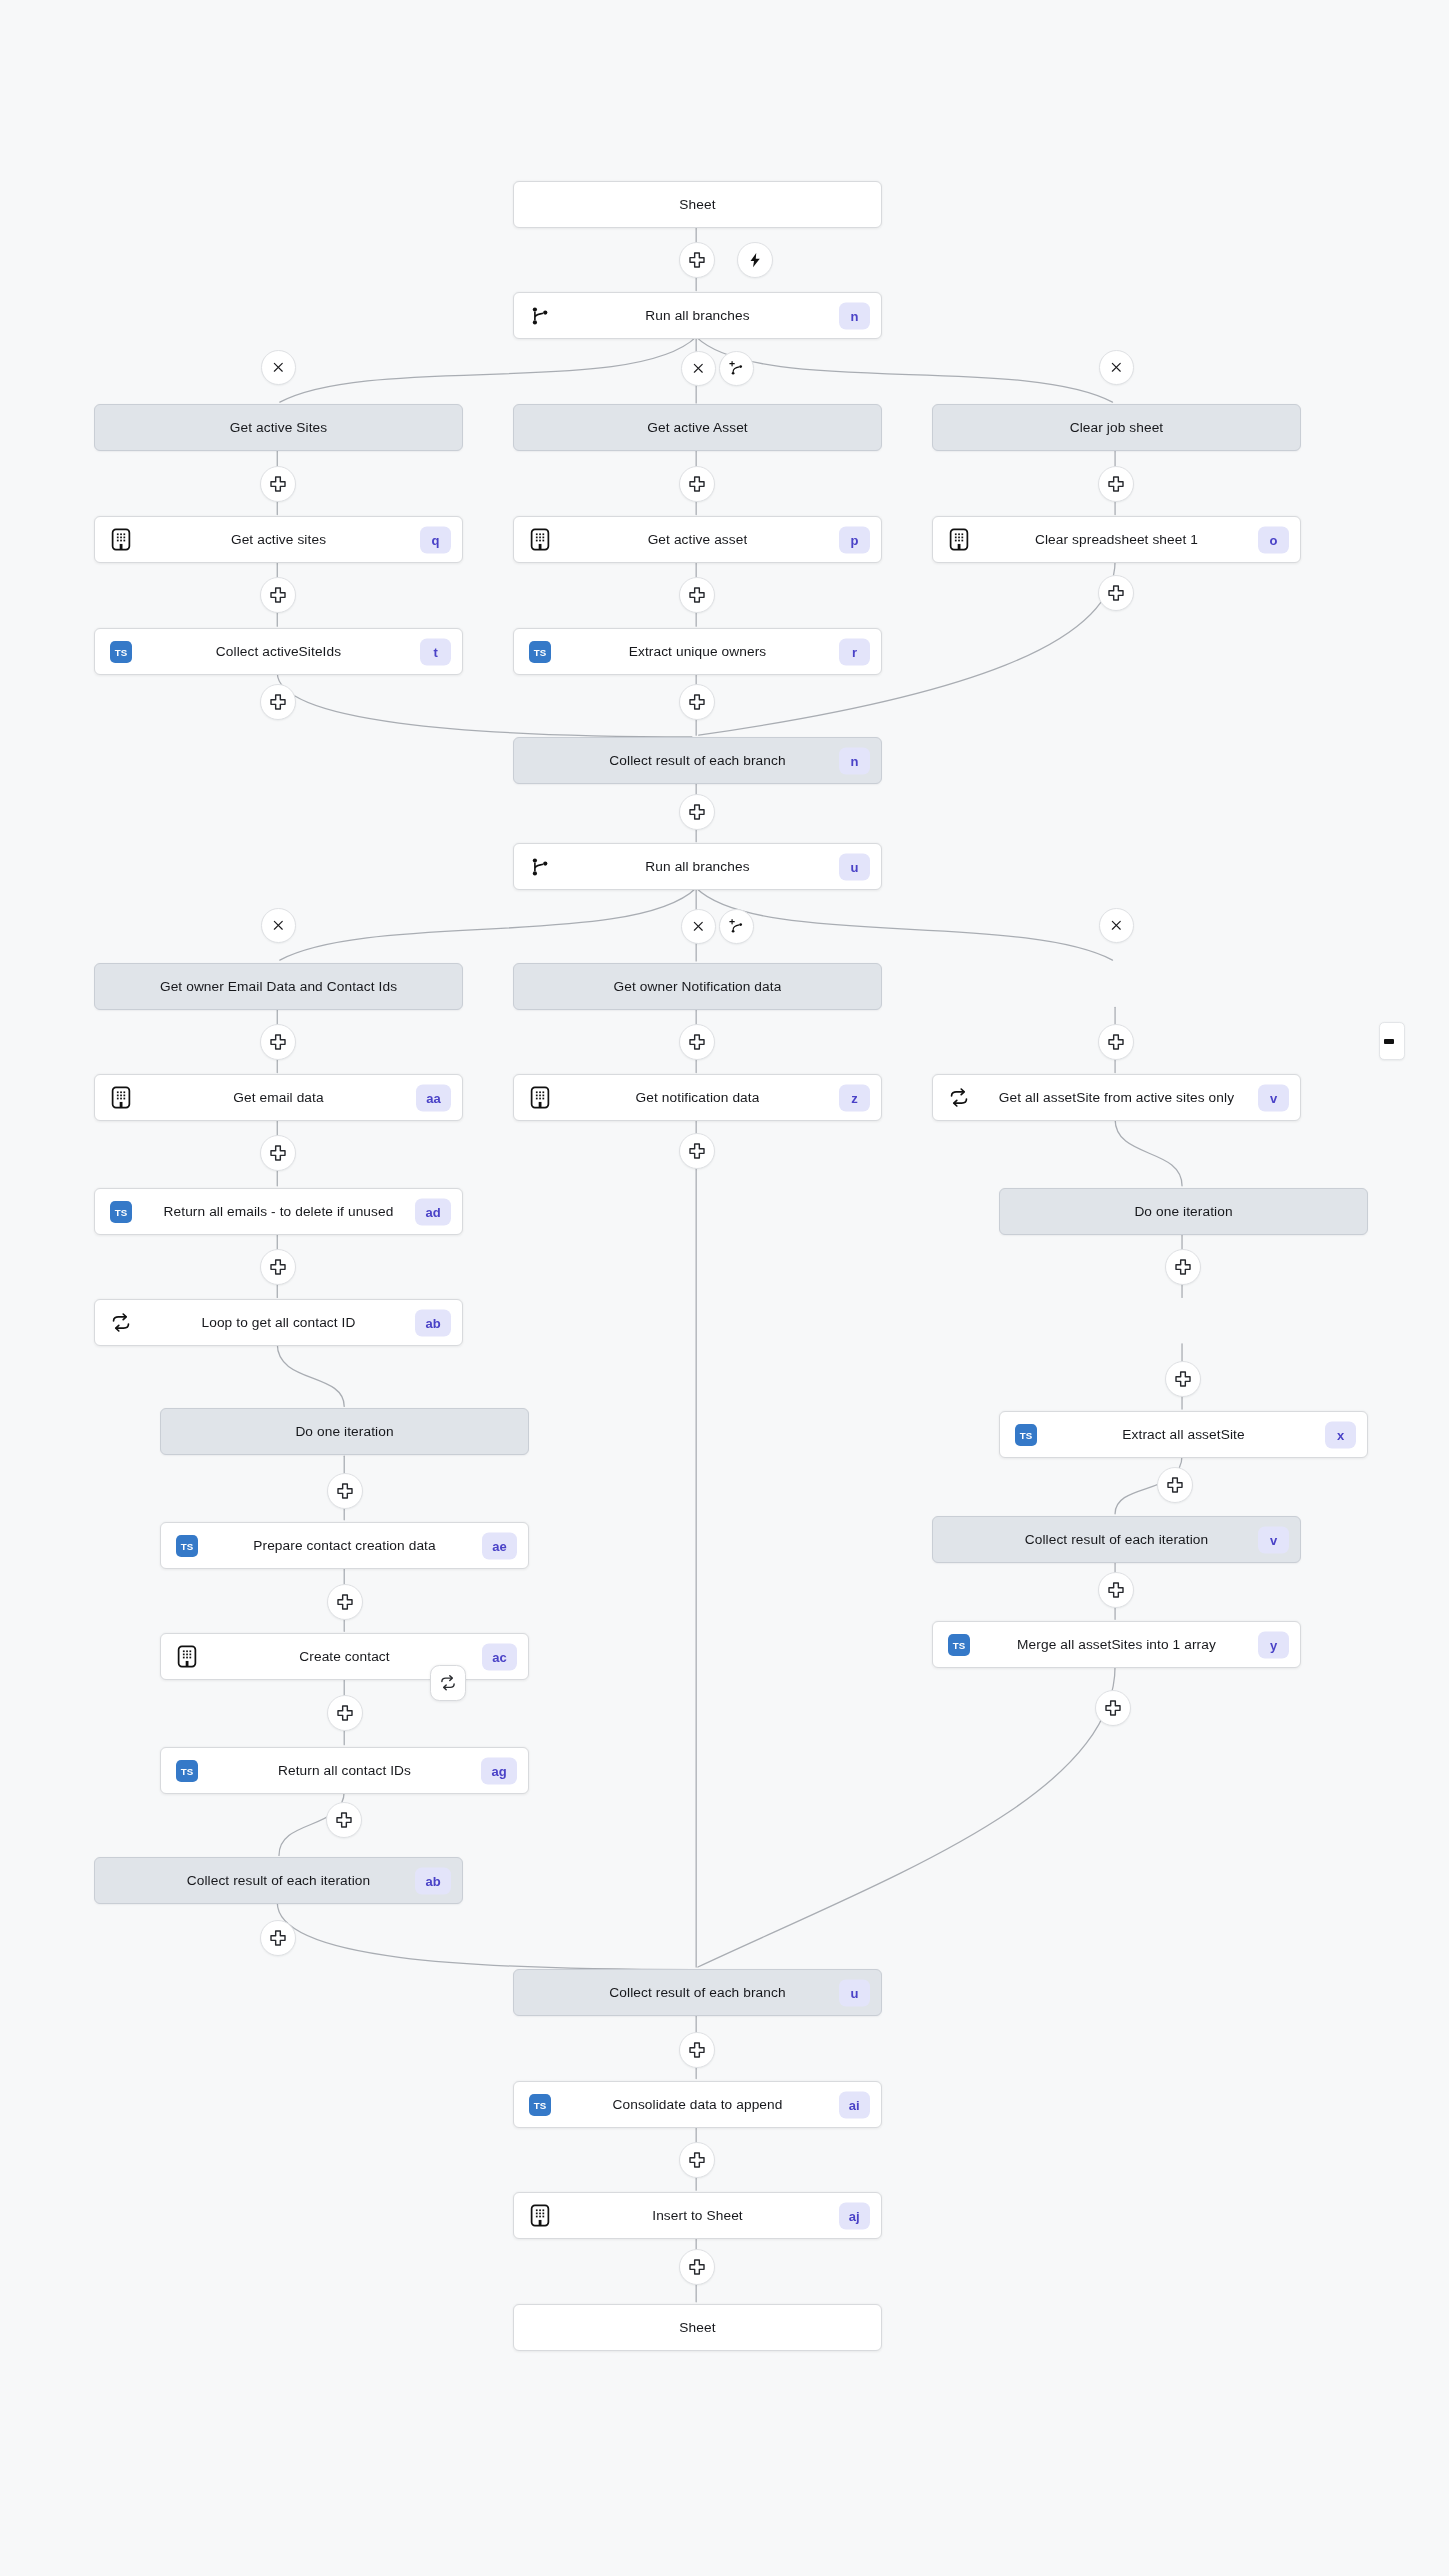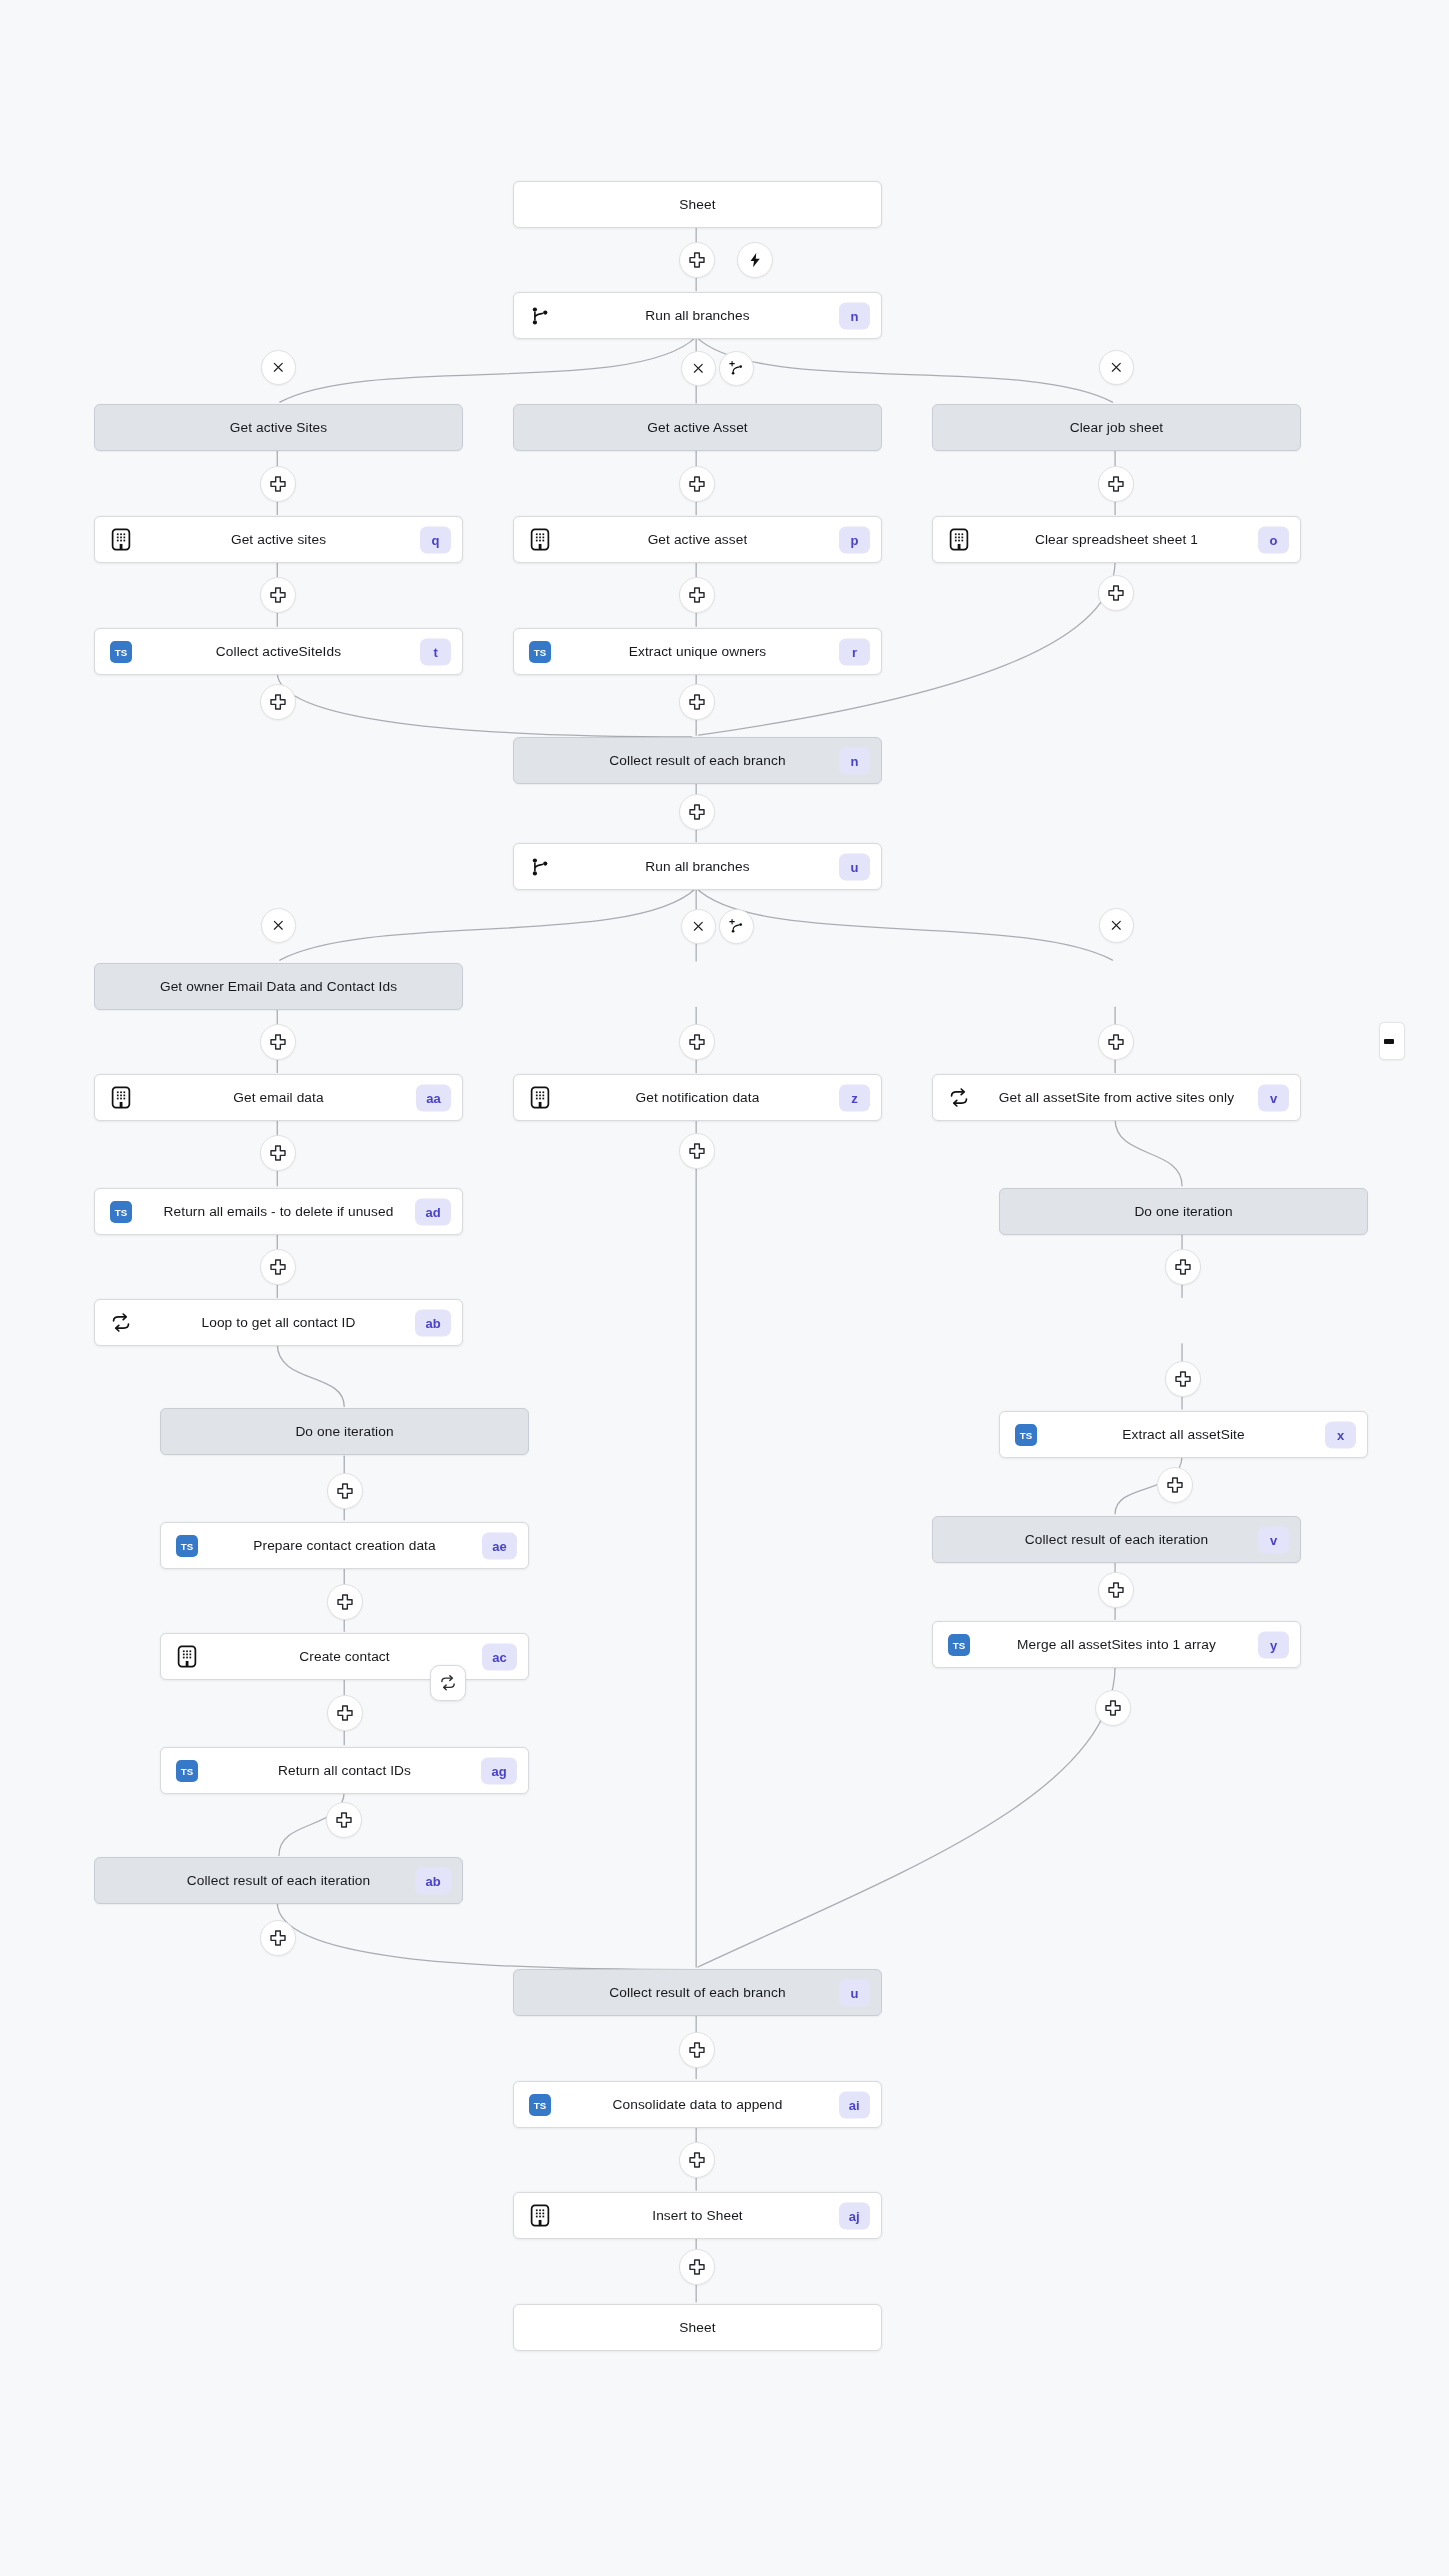--- a/index.html
+++ b/index.html
@@ -228,20 +228,23 @@
           <circle cx="20.7" cy="9.6" r="2.7" fill="#111"></circle>
         </svg>
       </span>
   <span class="lbl">Run all branches</span>
   <span class="badge">u</span>
 </div>
 
 <div class="node ghead" style="left:94px;top:963px">
   <span class="lbl">Get owner Email Data and Contact Ids</span>
 </div>
+<div class="node ghead" style="left:513px;top:963px">
+  <span class="lbl">Get owner Notification data</span>
+</div>
 
 <div class="node" style="left:94px;top:1074px">
   <span class="nicon">
         <svg viewBox="0 0 24 28" width="20" height="23">
           <rect x="1.8" y="1.8" width="20.4" height="24.4" rx="4" fill="none" stroke="#111" stroke-width="2.1"></rect>
           <g fill="#111">
             <rect x="7" y="6.6" width="2.1" height="2.1"></rect>
             <rect x="11" y="6.6" width="2.1" height="2.1"></rect>
             <rect x="15" y="6.6" width="2.1" height="2.1"></rect>
             <rect x="7" y="10.4" width="2.1" height="2.1"></rect>

